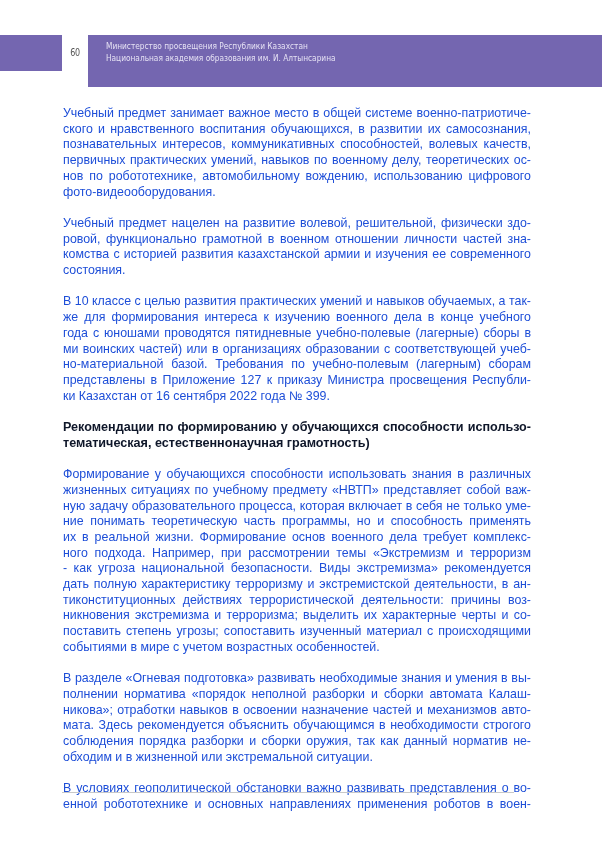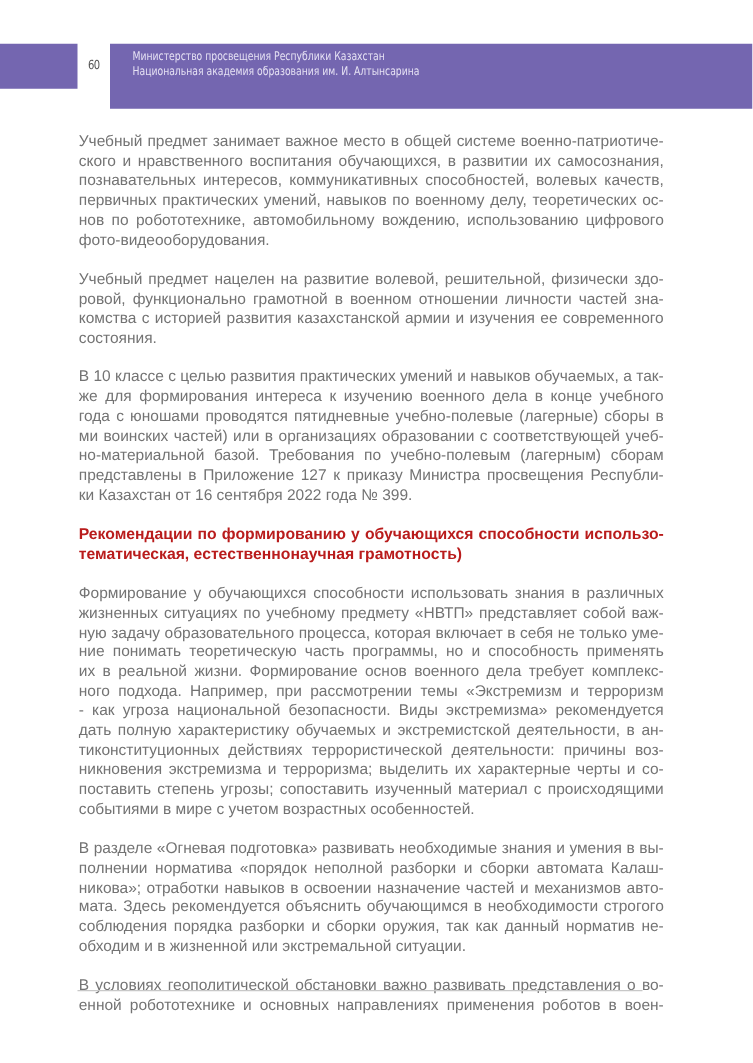--- a/index.html
+++ b/index.html
@@ -63,37 +63,37 @@
       position: absolute;
       left: 63px;
       top: 106px;
       width: 468px;
     }
     .para {
       font-size: 12.4px;
       line-height: 15.7px;
       text-align: justify;
       margin: 0 0 15.7px 0;
-      color: #737373;
+      color: #1d4ed8;
       hyphens: manual;
     }
     .para .ln {
       display: block;
       text-align: justify;
       text-align-last: justify;
       white-space: nowrap;
     }
     .para .ln.last {
       text-align-last: left;
     }
     .heading {
       font-weight: bold;
       font-size: 12.6px;
       line-height: 15.7px;
-      color: #b91c1c;
+      color: #0f172a;
       margin: 0 0 15.7px 0;
     }
     .heading .ln {
       display: block;
       text-align: justify;
       text-align-last: justify;
       white-space: nowrap;
     }
     .heading .ln.last { text-align-last: left; }
 
@@ -150,21 +150,21 @@
   </div>
 
   <div class="para">
     <span class="ln">Формирование у обучающихся способности использовать знания в различных</span>
     <span class="ln">жизненных ситуациях по учебному предмету «НВТП» представляет собой важ-</span>
     <span class="ln">ную задачу образовательного процесса, которая включает в себя не только уме-</span>
     <span class="ln">ние понимать теоретическую часть программы, но и способность применять</span>
     <span class="ln">их в реальной жизни. Формирование основ военного дела требует комплекс-</span>
     <span class="ln">ного подхода. Например, при рассмотрении темы «Экстремизм и терроризм</span>
     <span class="ln">- как угроза национальной безопасности. Виды экстремизма» рекомендуется</span>
-    <span class="ln">дать полную характеристику обучаемых и экстремистской деятельности, в ан-</span>
+    <span class="ln">дать полную характеристику терроризму и экстремистской деятельности, в ан-</span>
     <span class="ln">тиконституционных действиях террористической деятельности: причины воз-</span>
     <span class="ln">никновения экстремизма и терроризма; выделить их характерные черты и со-</span>
     <span class="ln">поставить степень угрозы; сопоставить изученный материал с происходящими</span>
     <span class="ln last">событиями в мире с учетом возрастных особенностей.</span>
   </div>
 
   <div class="para">
     <span class="ln">В разделе «Огневая подготовка» развивать необходимые знания и умения в вы-</span>
     <span class="ln">полнении норматива «порядок неполной разборки и сборки автомата Калаш-</span>
     <span class="ln">никова»; отработки навыков в освоении назначение частей и механизмов авто-</span>

